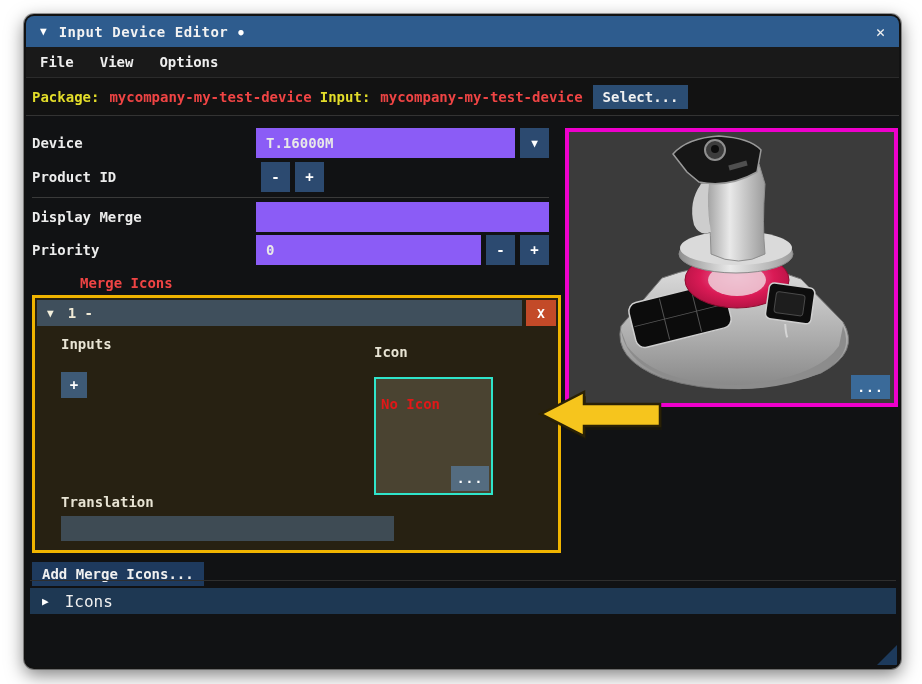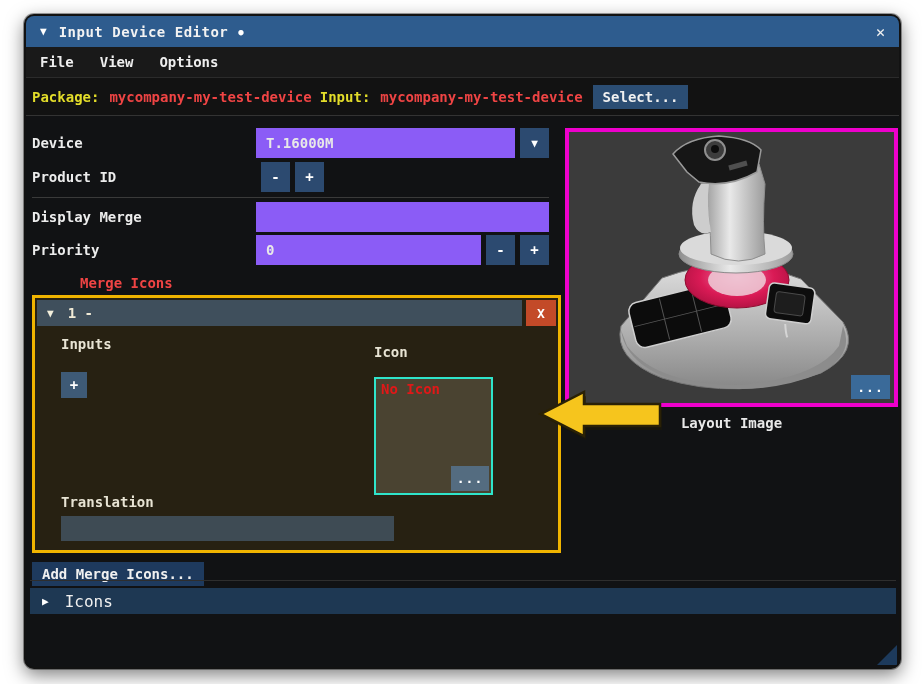--- a/index.html
+++ b/index.html
@@ -53,21 +53,21 @@
   .mi-tri{color:#f3efdc;font-size:11px;}
   .mi-title{color:#f0ead6;font-size:14px;font-weight:600;}
   .mi-x{width:30px;height:26px;background:#c34a28;color:#fff;display:flex;align-items:center;
     justify-content:center;font-size:13px;font-weight:700;}
   .mi-body{position:relative;height:216px;margin-bottom:6px;}
   .mi-lbl{position:absolute;color:#e8e4d4;font-size:14px;font-weight:600;}
   .mi-plus{position:absolute;left:26px;top:44px;width:26px;height:26px;background:#3e5a76;color:#fff;
     display:flex;align-items:center;justify-content:center;font-size:14px;font-weight:700;}
   .icon-box{position:absolute;left:339px;top:49px;width:119px;height:118px;border:2px solid #2fe5cb;
     background:#4a4331;}
-  .no-icon{position:absolute;left:5px;top:2px;color:#e01818;font-size:14px;font-weight:600;}
+  .no-icon{position:absolute;left:5px;top:17px;color:#e01818;font-size:14px;font-weight:600;}
   .icon-browse{position:absolute;right:2px;bottom:2px;width:38px;height:25px;background:#546c80;color:#fff;
     display:flex;align-items:center;justify-content:center;font-size:13px;font-weight:700;letter-spacing:1px;}
   .trans-field{position:absolute;left:26px;top:188px;width:333px;height:25px;background:#3e4b54;
     border:none;outline:none;color:#e8e8e8;font-family:inherit;font-size:13px;padding:0 8px;}
   .btn-add-merge{display:inline-block;background:#1e3a5e;color:#f0f0f0;padding:4px 10px;margin-top:9px;
     font-size:14px;font-weight:600;}
 
   
   .right-panel{position:absolute;left:539px;top:12px;width:333px;}
   .layout-img{width:333px;height:279px;border:4px solid #ee00cc;background:#3b3b3b;position:relative;}
@@ -216,21 +216,20 @@
           <ellipse cx="167" cy="116" rx="56" ry="17" fill="#dadada"></ellipse>
           <path d="M142 122 Q142 84 132 52 L136 34 Q160 24 190 32 L196 52 Q193 92 196 122 Q170 136 142 122 Z" fill="url(#gSilver)" stroke="#8e8e8e"></path>
           <path d="M132 52 Q119 70 125 93 Q131 105 142 100 Q137 72 140 52 Z" fill="#cdcdcd"></path>
           <path d="M118 40 L104 22 Q118 6 150 4 Q181 6 192 18 L188 40 Q160 56 130 50 Z" fill="#161616" stroke="#9a9a9a" stroke-width="1.5"></path>
           <circle cx="146" cy="18" r="10" fill="#3c3c3c" stroke="#8f8f8f" stroke-width="2"></circle>
           <circle cx="146" cy="17" r="4" fill="#0d0d0d"></circle>
           <path d="M160 36 l18 -5" stroke="#4f4f4f" stroke-width="5"></path>
         </svg>
         <div class="img-browse">...</div>
       </div>
-      <div class="layout-caption">Layout Image</div>
     </div>
 
     <svg class="arrow-annot" viewBox="0 0 126 50">
       <polygon points="6,27 48,6 48,17 124,17 124,40 48,40 48,50" fill="#1e1806" opacity="0.55"></polygon>
       <polygon points="3,24 46,2 46,14 122,14 122,36 46,36 46,46" fill="#f6c51d" stroke="#2a2106" stroke-width="2.5"></polygon>
     </svg>
 
     <div class="sep-full"></div>
 
     <div class="icons-bar">

